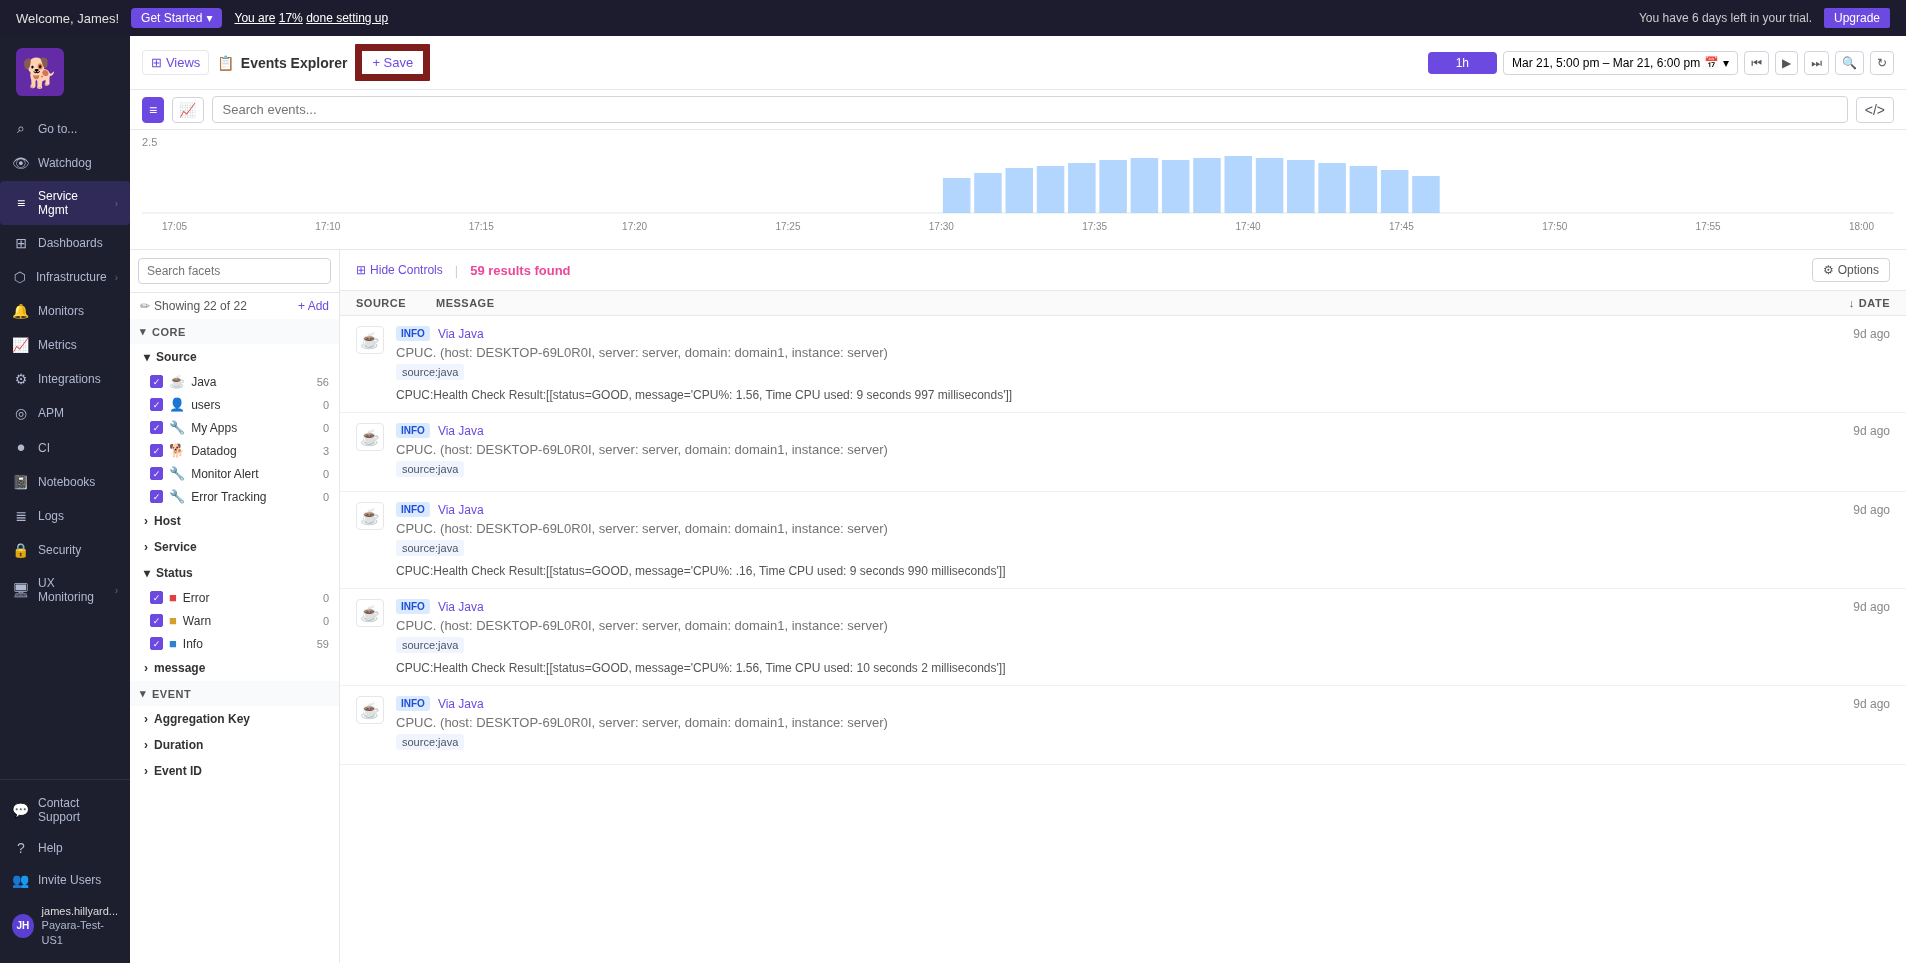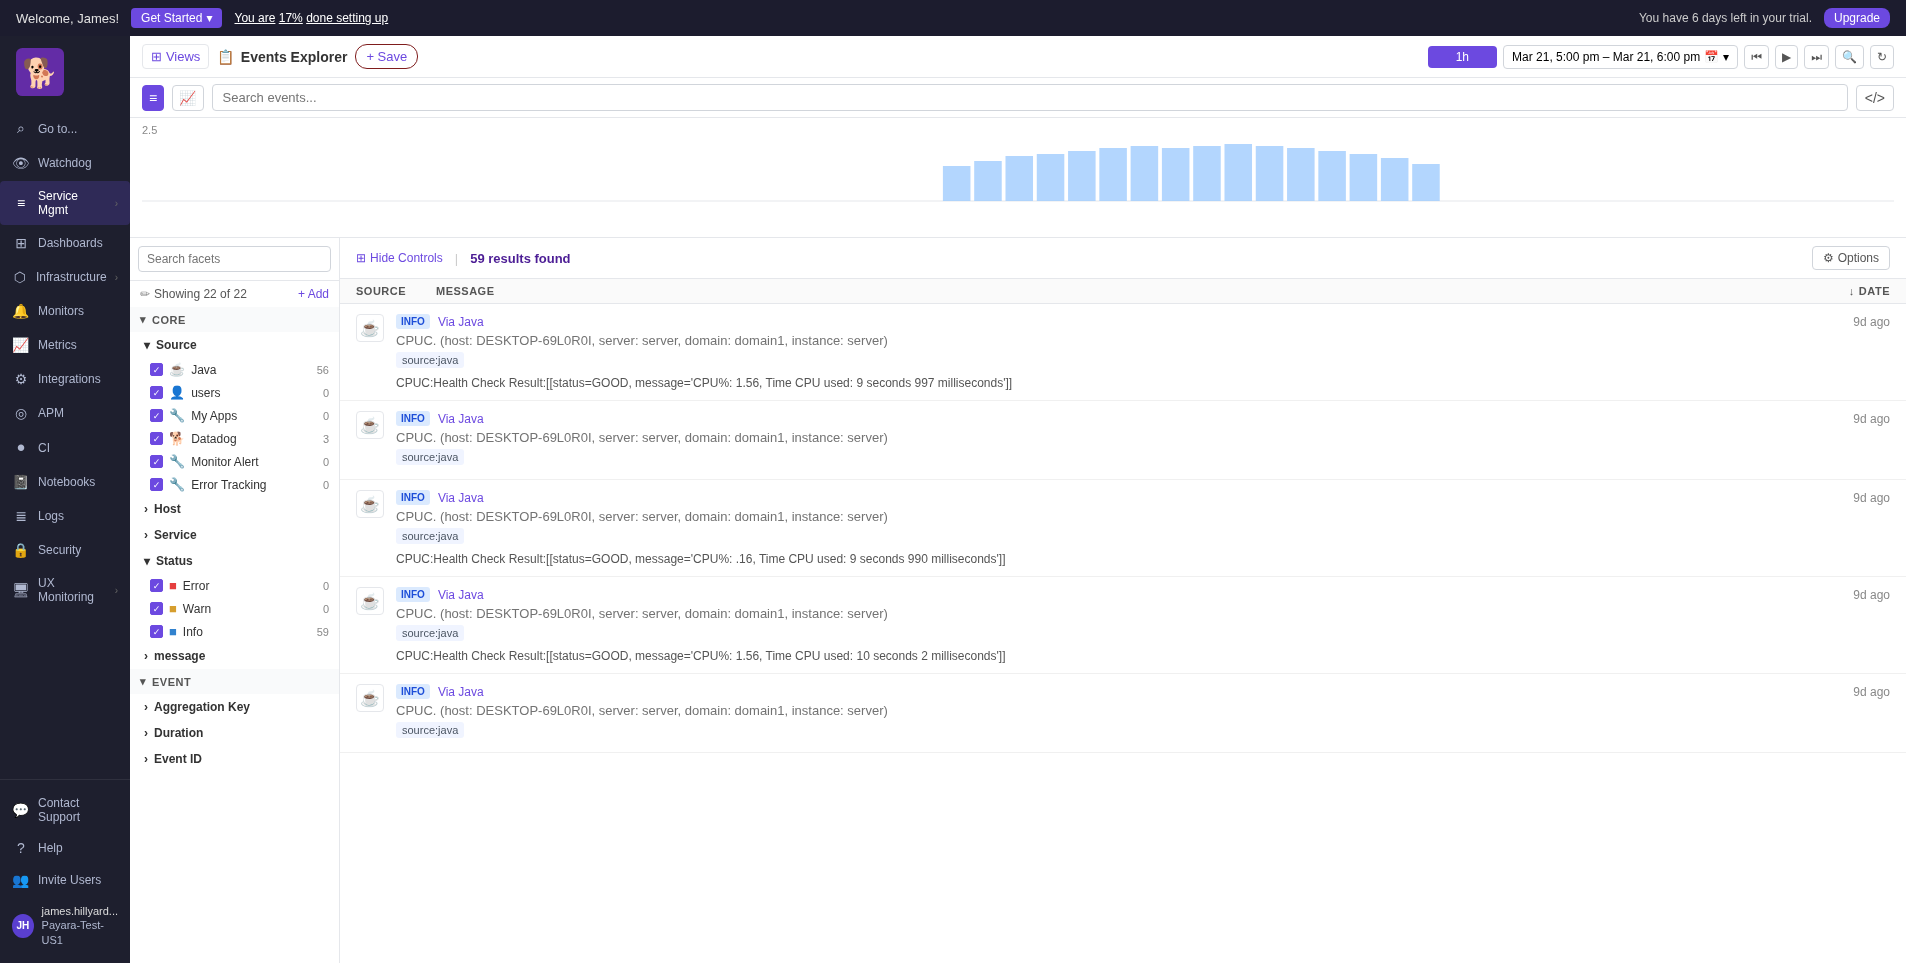--- a/index.html
+++ b/index.html
@@ -28,21 +28,21 @@
       display: flex; align-items: flex-start; gap: 4px;
     }
     .top-banner .progress-text { color: #aaa; font-size: 12px; }
     .top-banner .progress-text span { color: #fff; text-decoration: underline; }
     .top-banner .spacer { flex: 1; }
     .top-banner .trial-text { color: #ccc; font-size: 12px; }
     .top-banner .upgrade-btn {
       background: #6c49e0;
       color: #fff;
       border: none;
-      border-radius: 8px;
+      border-radius: 2px;
       padding: 3px 10px;
       font-size: 12px;
       cursor: pointer;
     }
 
     
     .app-layout {
       display: flex;
       height: calc(100vh - 36px);
     }
@@ -138,23 +138,23 @@
       border-radius: 4px;
       background: #fff;
     }
     .events-explorer {
       display: flex; align-items: center; gap: 6px;
       font-size: 14px; font-weight: 600; color: #333;
     }
     .save-btn {
       display: flex; align-items: center; gap: 4px;
       padding: 4px 10px;
-      border: 1px solid #7f1d1d;
+      border: 7px solid #7f1d1d;
       color: #6c49e0;
-      border-radius: 12px;
+      border-radius: 1px;
       background: #fff;
       cursor: pointer;
       font-size: 13px;
     }
     .toolbar-right { display: flex; align-items: center; gap: 6px; }
     .time-btn {
       background: #6c49e0;
       color: #fff;
       border: none;
       border-radius: 4px;
@@ -355,21 +355,21 @@
     .hide-controls-btn {
       display: flex; align-items: center; gap: 4px;
       color: #6c49e0;
       font-size: 12px;
       cursor: pointer;
       background: none;
       border: none;
     }
     .results-count {
       font-size: 13px;
-      color: #4c1d95;
+      color: #ec4899;
       font-weight: 600;
     }
     .options-btn {
       margin-left: auto;
       display: flex; align-items: center; gap: 4px;
       border: 1px solid #d1d5db;
       border-radius: 4px;
       padding: 4px 10px;
       background: #fff;
       font-size: 12px;
@@ -604,20 +604,34 @@
         <rect x="815" y="22" width="22" height="53" fill="#93c5fd" opacity="0.7"></rect>
         <rect x="840" y="20" width="22" height="55" fill="#93c5fd" opacity="0.7"></rect>
         <rect x="865" y="18" width="22" height="57" fill="#93c5fd" opacity="0.7"></rect>
         <rect x="890" y="20" width="22" height="55" fill="#93c5fd" opacity="0.7"></rect>
         <rect x="915" y="22" width="22" height="53" fill="#93c5fd" opacity="0.7"></rect>
         <rect x="940" y="25" width="22" height="50" fill="#93c5fd" opacity="0.7"></rect>
         <rect x="965" y="28" width="22" height="47" fill="#93c5fd" opacity="0.7"></rect>
         <rect x="990" y="32" width="22" height="43" fill="#93c5fd" opacity="0.7"></rect>
         <rect x="1015" y="38" width="22" height="37" fill="#93c5fd" opacity="0.7"></rect>
       </svg>
+      <div class="chart-x-labels">
+        <span>17:05</span>
+        <span>17:10</span>
+        <span>17:15</span>
+        <span>17:20</span>
+        <span>17:25</span>
+        <span>17:30</span>
+        <span>17:35</span>
+        <span>17:40</span>
+        <span>17:45</span>
+        <span>17:50</span>
+        <span>17:55</span>
+        <span>18:00</span>
+      </div>
     </div>
 
     <div class="content-area">
 
       <div class="facets-sidebar">
         <div class="facets-search">
           <input type="text" placeholder="Search facets" style="">
         </div>
         <div class="facets-count">
           <span class="showing">

